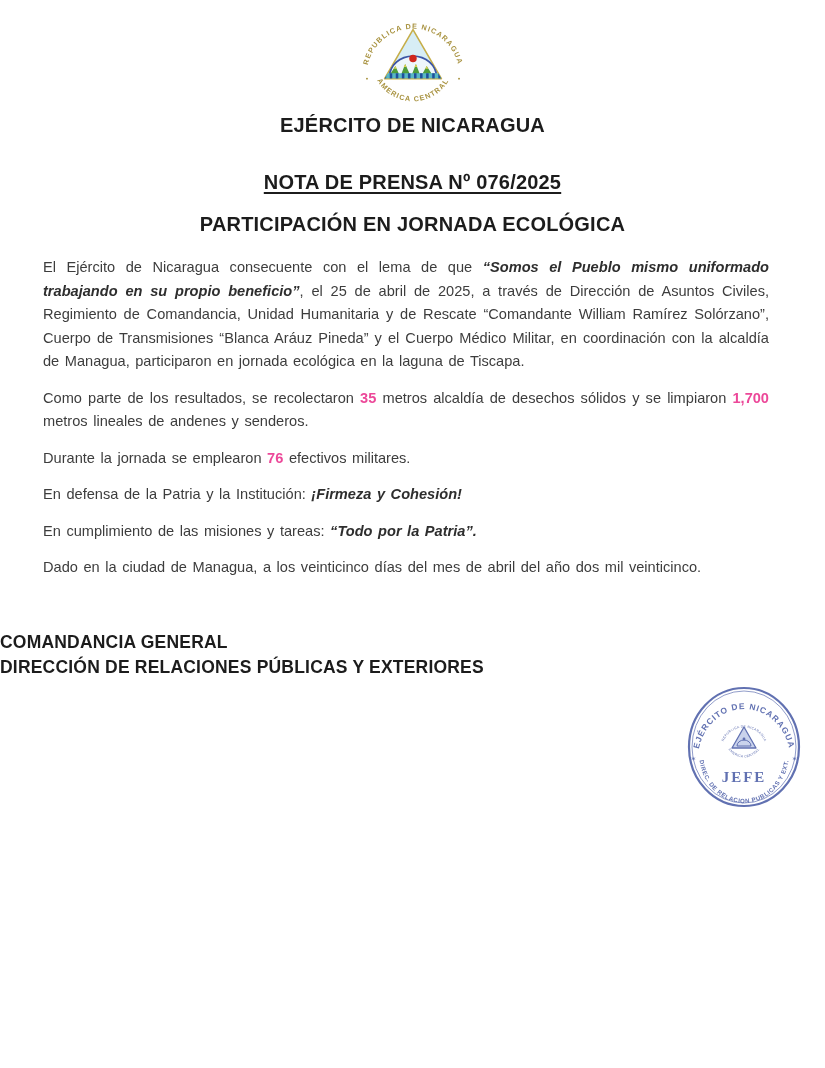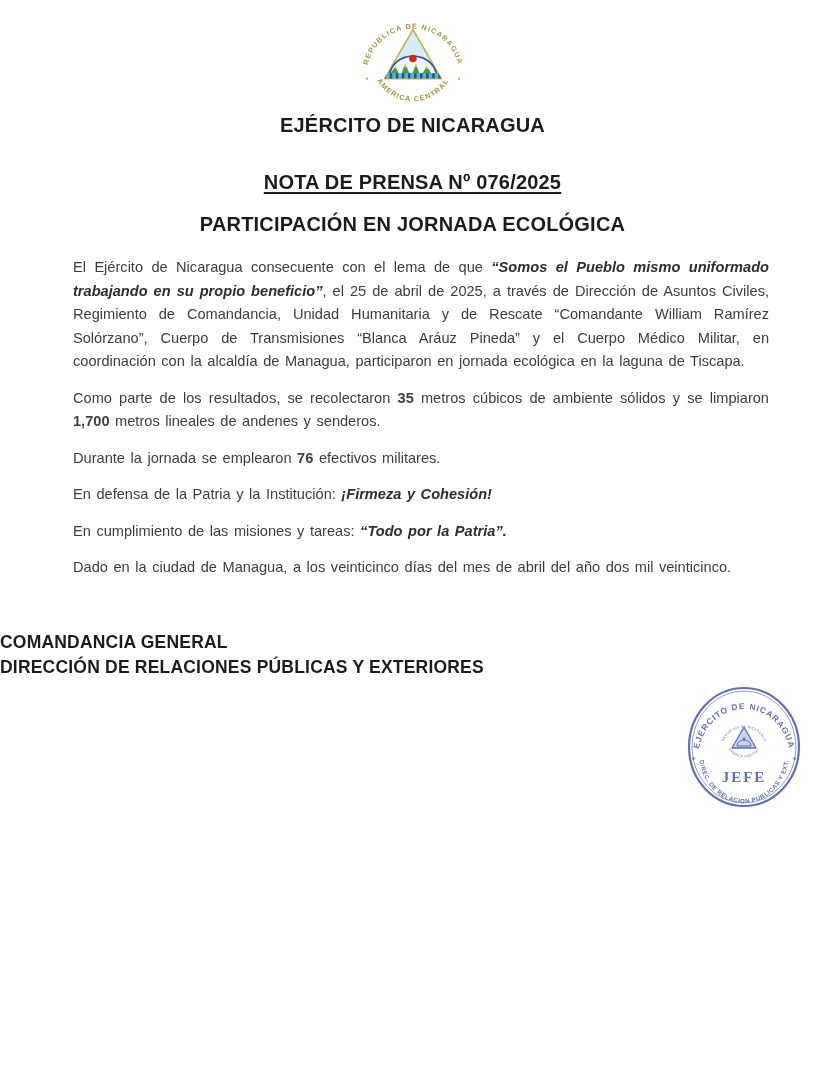--- a/index.html
+++ b/index.html
@@ -27,32 +27,32 @@
     font-size: 20px;
     font-weight: bold;
     margin: 0;
     line-height: 23px;
     letter-spacing: 0.2px;
   }
   .page h1 { margin-top: 6px; }
   .page h2 { margin-top: 34px; text-decoration: underline; text-underline-offset: 3px; }
   .page h3 { margin-top: 19px; }
   .body-text {
-    margin: 20px 56px 0 73px;
+    margin: 20px 56px 0 43px;
     color: #3d3d3d;
   }
   .body-text p {
     margin: 0 0 13px 0;
     font-size: 14.6px;
     line-height: 23.5px;
     text-align: justify;
     text-justify: inter-word;
     word-spacing: 1.5px;
   }
-  .seg-b  { font-weight: bold; color: #404040; }
+  .seg-b  { font-weight: bold; color: #ec4899; }
   .seg-bi { font-weight: bold; font-style: italic; color: #2e2e2e; }
   .signature {
     margin-top: 50px;
     text-align: left;
     font-weight: bold;
     color: #1c1c1c;
     font-size: 17.5px;
     line-height: 25px;
     letter-spacing: 0.2px;
   }
@@ -132,21 +132,21 @@
       </g>
     </g>
   </svg>
 
   <h1>EJÉRCITO DE NICARAGUA</h1>
   <h2>NOTA DE PRENSA Nº 076/2025</h2>
   <h3>PARTICIPACIÓN EN JORNADA ECOLÓGICA</h3>
 
   <div class="body-text">
     <p><span>El Ejército de Nicaragua consecuente con el lema de que </span><span class="seg-bi">“Somos el Pueblo mismo uniformado trabajando en su propio beneficio”</span><span>, el 25 de abril de 2025, a través de Dirección de Asuntos Civiles, Regimiento de Comandancia, Unidad Humanitaria y de Rescate “Comandante William Ramírez Solórzano”, Cuerpo de Transmisiones “Blanca Aráuz Pineda” y el Cuerpo Médico Militar, en coordinación con la alcaldía de Managua, participaron en jornada ecológica en la laguna de Tiscapa.</span></p>
-    <p><span>Como parte de los resultados, se recolectaron </span><span class="seg-b">35</span><span> metros cúbicos de ambiente sólidos y se limpiaron </span><span class="seg-b">1,700</span><span> metros lineales de andenes y senderos.</span></p>
+    <p><span>Como parte de los resultados, se recolectaron </span><span class="seg-b">35</span><span> metros alcaldía de desechos sólidos y se limpiaron </span><span class="seg-b">1,700</span><span> metros lineales de andenes y senderos.</span></p>
     <p><span>Durante la jornada se emplearon </span><span class="seg-b">76</span><span> efectivos militares.</span></p>
     <p><span>En defensa de la Patria y la Institución: </span><span class="seg-bi">¡Firmeza y Cohesión!</span></p>
     <p><span>En cumplimiento de las misiones y tareas: </span><span class="seg-bi">“Todo por la Patria”.</span></p>
     <p><span>Dado en la ciudad de Managua, a los veinticinco días del mes de abril del año dos mil veinticinco.</span></p>
   </div>
 
   <div class="signature">
     <div>COMANDANCIA GENERAL</div>
     <div>DIRECCIÓN DE RELACIONES PÚBLICAS Y EXTERIORES</div>
   </div>

